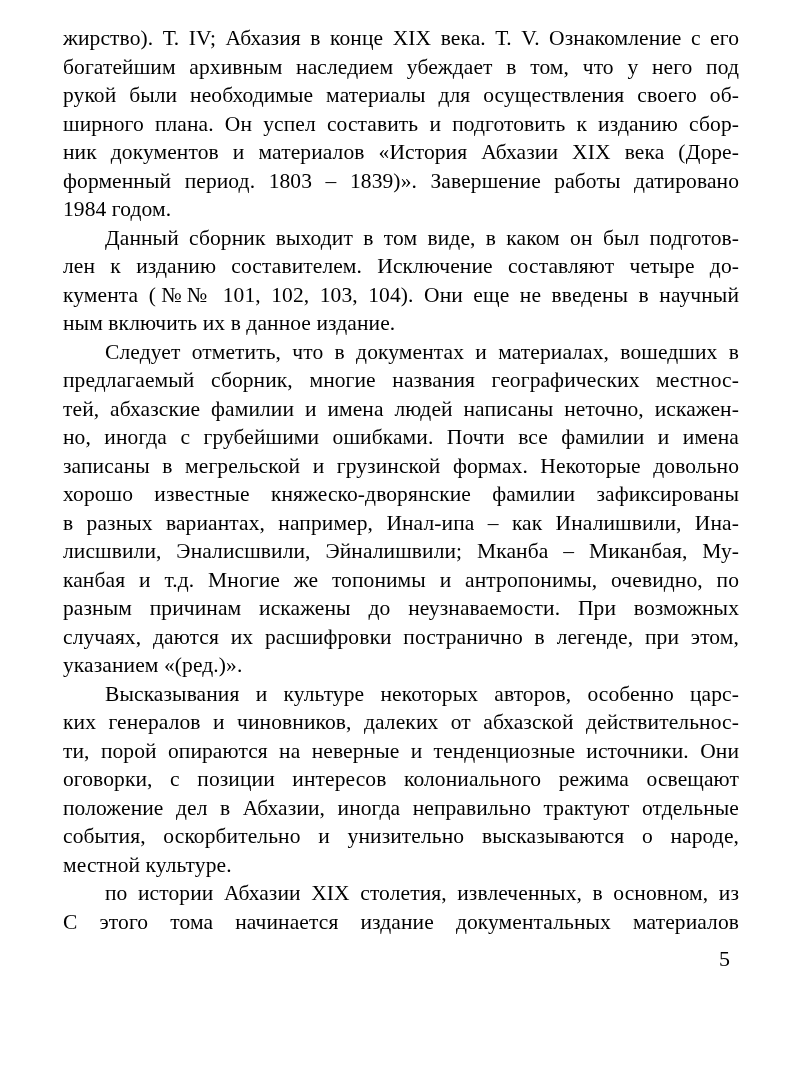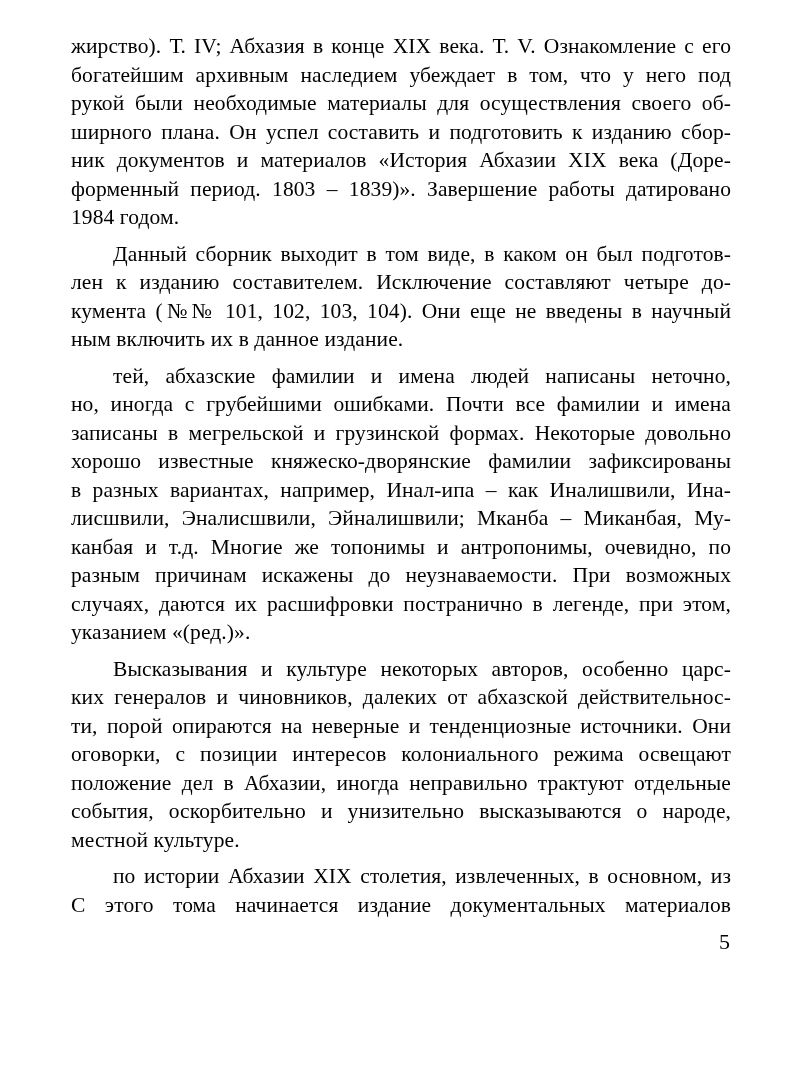--- a/index.html
+++ b/index.html
@@ -21,21 +21,21 @@
     padding: 24px 61px 0 63px;
   }
   .text-block {
     width: 676px;
     font-size: 21.5px;
     line-height: 28.5px;
     font-weight: 500;
     letter-spacing: 0.1px;
   }
   .paragraph {
-    margin: 8px;
+    margin: 0;
   }
   .line {
     white-space: normal;
     text-align: justify;
     text-align-last: justify;
     height: 28.5px;
     overflow: hidden;
   }
   .line.last {
     text-align-last: left;
@@ -66,20 +66,22 @@
         <div class="line">форменный период. 1803 – 1839)». Завершение работы датировано</div>
         <div class="line last">1984 годом.</div>
       </div>
       <div class="paragraph indent">
         <div class="line">Данный сборник выходит в том виде, в каком он был подготов-</div>
         <div class="line">лен к изданию составителем. Исключение составляют четыре до-</div>
         <div class="line">кумента (№№ 101, 102, 103, 104). Они еще не введены в научный</div>
         <div class="line last">ным включить их в данное издание.</div>
       </div>
       <div class="paragraph indent">
+        <div class="line">Следует отметить, что в документах и материалах, вошедших в</div>
+        <div class="line">предлагаемый сборник, многие названия географических местнос-</div>
         <div class="line">тей, абхазские фамилии и имена людей написаны неточно, искажен-</div>
         <div class="line">но, иногда с грубейшими ошибками. Почти все фамилии и имена</div>
         <div class="line">записаны в мегрельской и грузинской формах. Некоторые довольно</div>
         <div class="line">хорошо известные княжеско-дворянские фамилии зафиксированы</div>
         <div class="line">в разных вариантах, например, Инал-ипа – как Иналишвили, Ина-</div>
         <div class="line">лисшвили, Эналисшвили, Эйналишвили; Мканба – Миканбая, Му-</div>
         <div class="line">канбая и т.д. Многие же топонимы и антропонимы, очевидно, по</div>
         <div class="line">разным причинам искажены до неузнаваемости. При возможных</div>
         <div class="line">случаях, даются их расшифровки постранично в легенде, при этом,</div>
         <div class="line last">указанием «(ред.)».</div>

